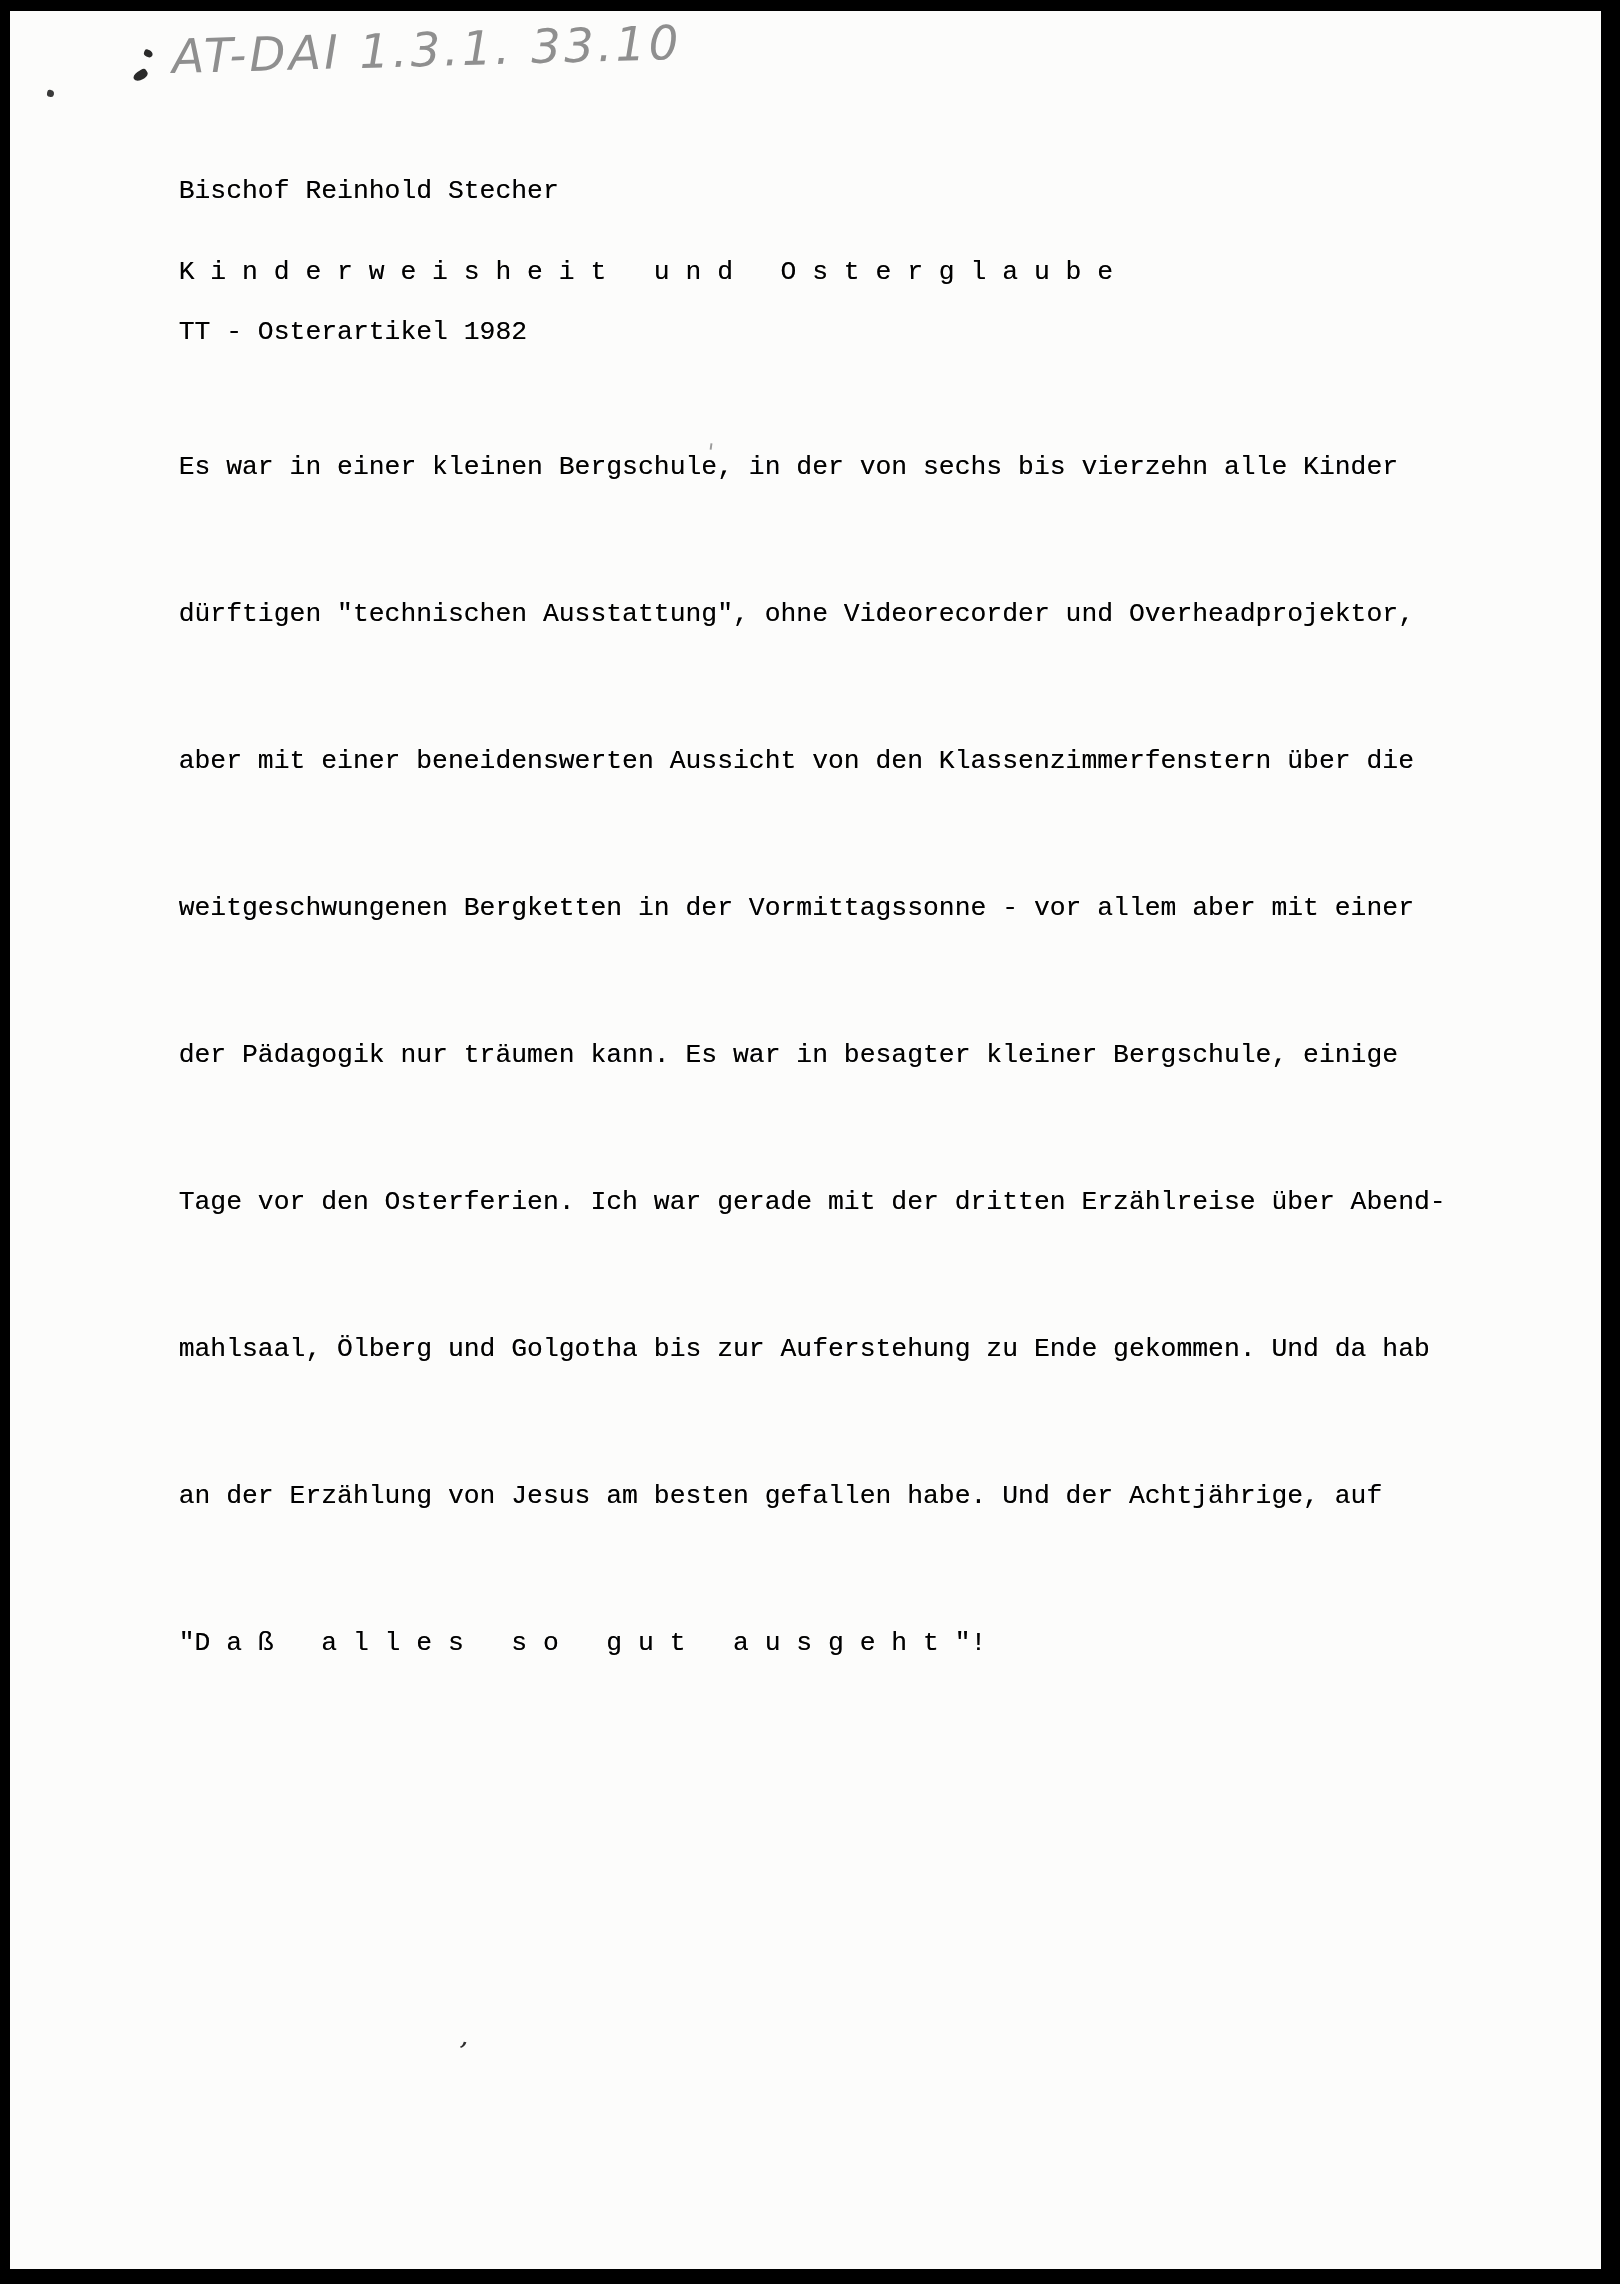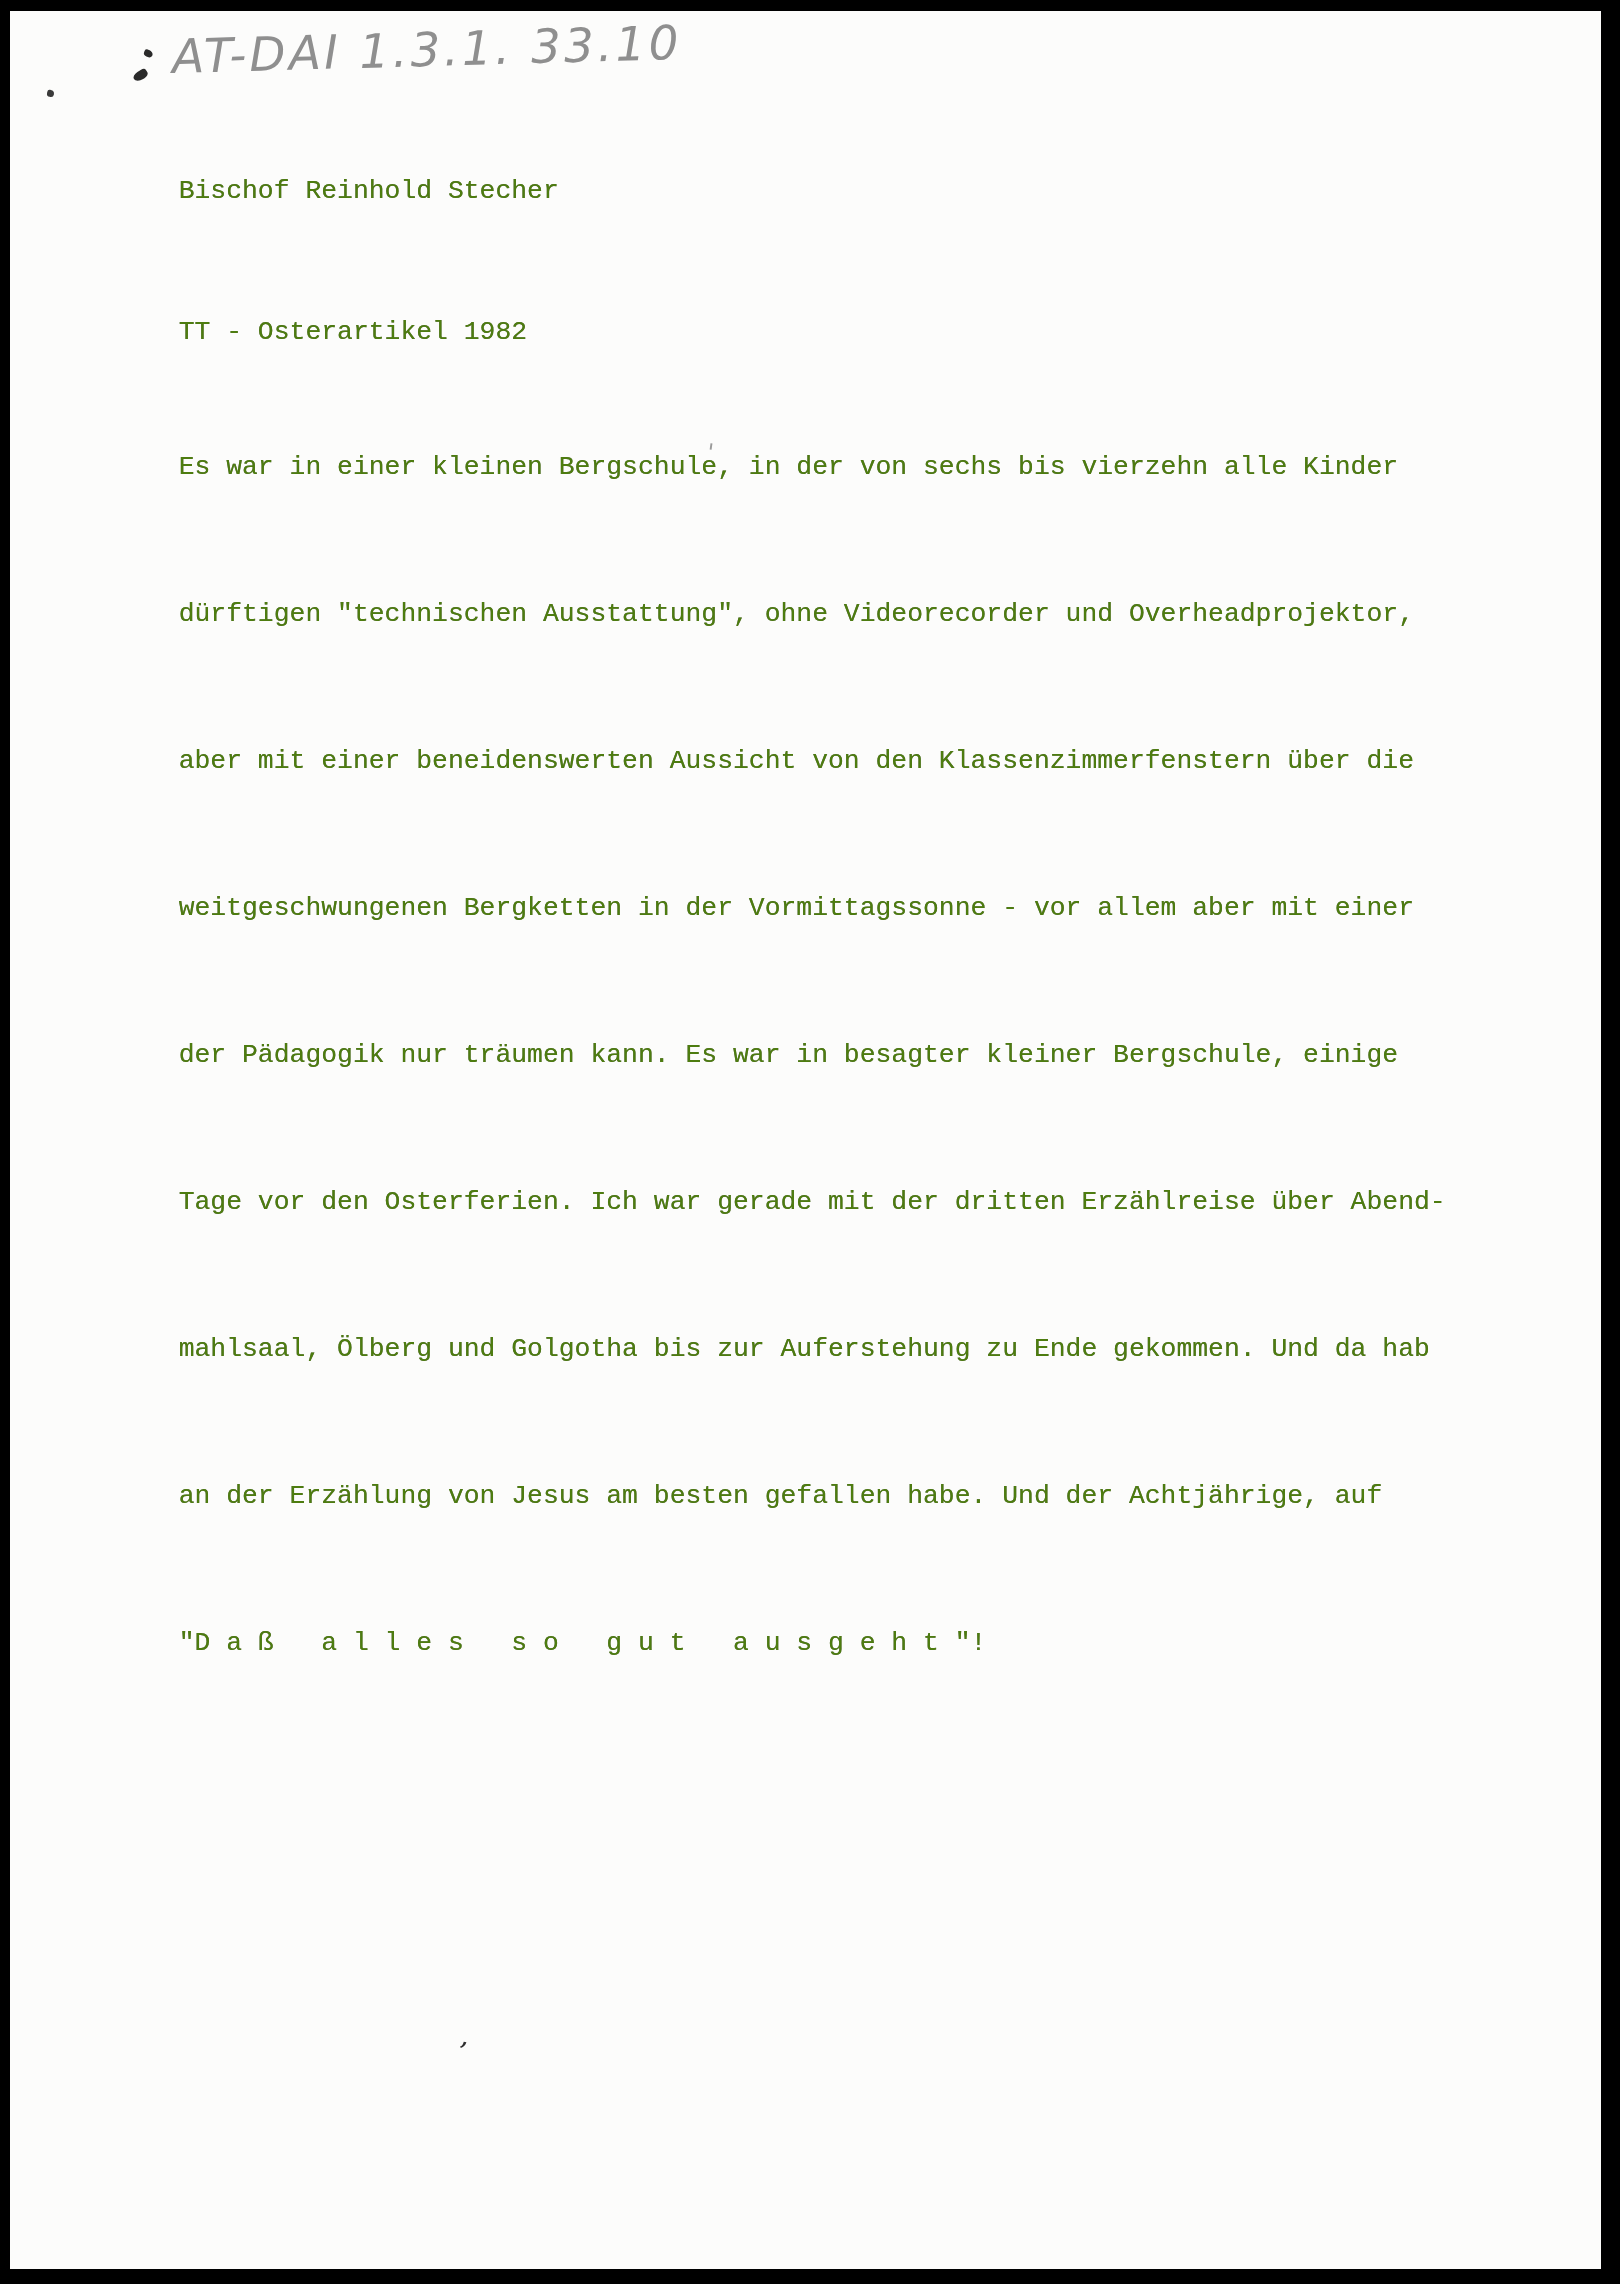--- a/index.html
+++ b/index.html
@@ -20,21 +20,21 @@
     left:162px;top:11.3px;
     font-family:"DejaVu Sans",sans-serif;
     font-style:italic;
     font-size:47px;
     letter-spacing:3.2px;
     color:#8f8f8f;
     transform:rotate(-1.6deg);
     white-space:pre;
   }
   .typed{
-    color:#4d7c0f;
+    color:#000000;
     text-shadow:0 0 0.5px rgba(10,10,10,0.55);
     white-space:pre;
   }
   .header-block{
     position:absolute;left:169px;top:63px;
     font-size:26.4px;line-height:47px;
   }
   .title-block{
     position:absolute;left:169px;top:237px;
     font-size:26.4px;line-height:49px;
@@ -72,20 +72,21 @@
     <div class="speck s2"></div>
     <div class="speck s3"></div>
 
     <div class="annotation">AT-DAI 1.3.1. 33.10</div>
 
     <div class="header-block typed">
       <div>Bischof Reinhold Stecher</div>
       <div>TT - Osterartikel 1982</div>
     </div>
 
+    <div class="title-block typed">K i n d e r w e i s h e i t   u n d   O s t e r g l a u b e</div>
 
     <div class="body-block typed">
       <div class="bl">Es war in einer kleinen Bergschule, in der von sechs bis vierzehn alle Kinder</div>
       <div class="bl">dürftigen "technischen Ausstattung", ohne Videorecorder und Overheadprojektor,</div>
       <div class="bl">aber mit einer beneidenswerten Aussicht von den Klassenzimmerfenstern über die</div>
       <div class="bl">weitgeschwungenen Bergketten in der Vormittagssonne - vor allem aber mit einer</div>
       <div class="bl">der Pädagogik nur träumen kann. Es war in besagter kleiner Bergschule, einige</div>
       <div class="bl">Tage vor den Osterferien. Ich war gerade mit der dritten Erzählreise über Abend-</div>
       <div class="bl">mahlsaal, Ölberg und Golgotha bis zur Auferstehung zu Ende gekommen. Und da hab</div>
       <div class="bl">an der Erzählung von Jesus am besten gefallen habe. Und der Achtjährige, auf</div>

